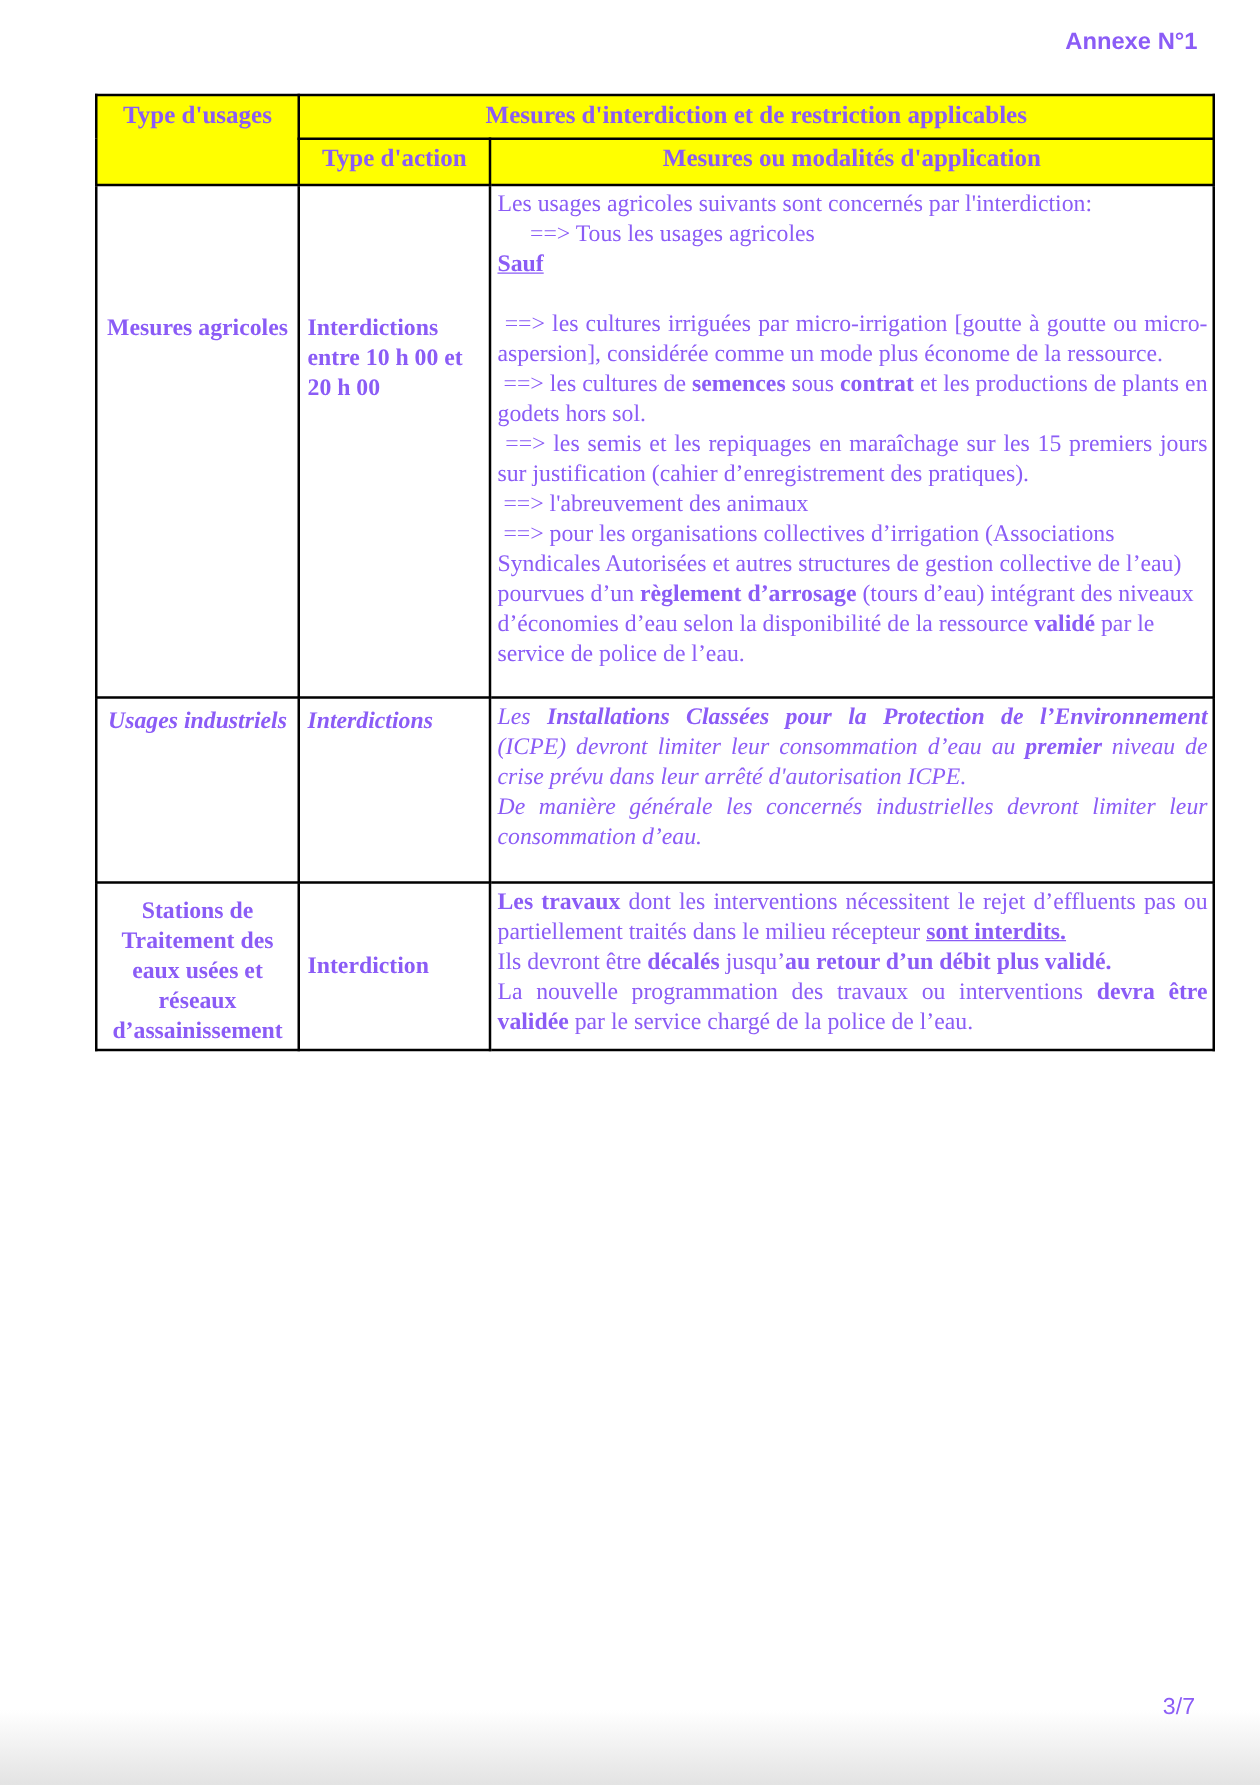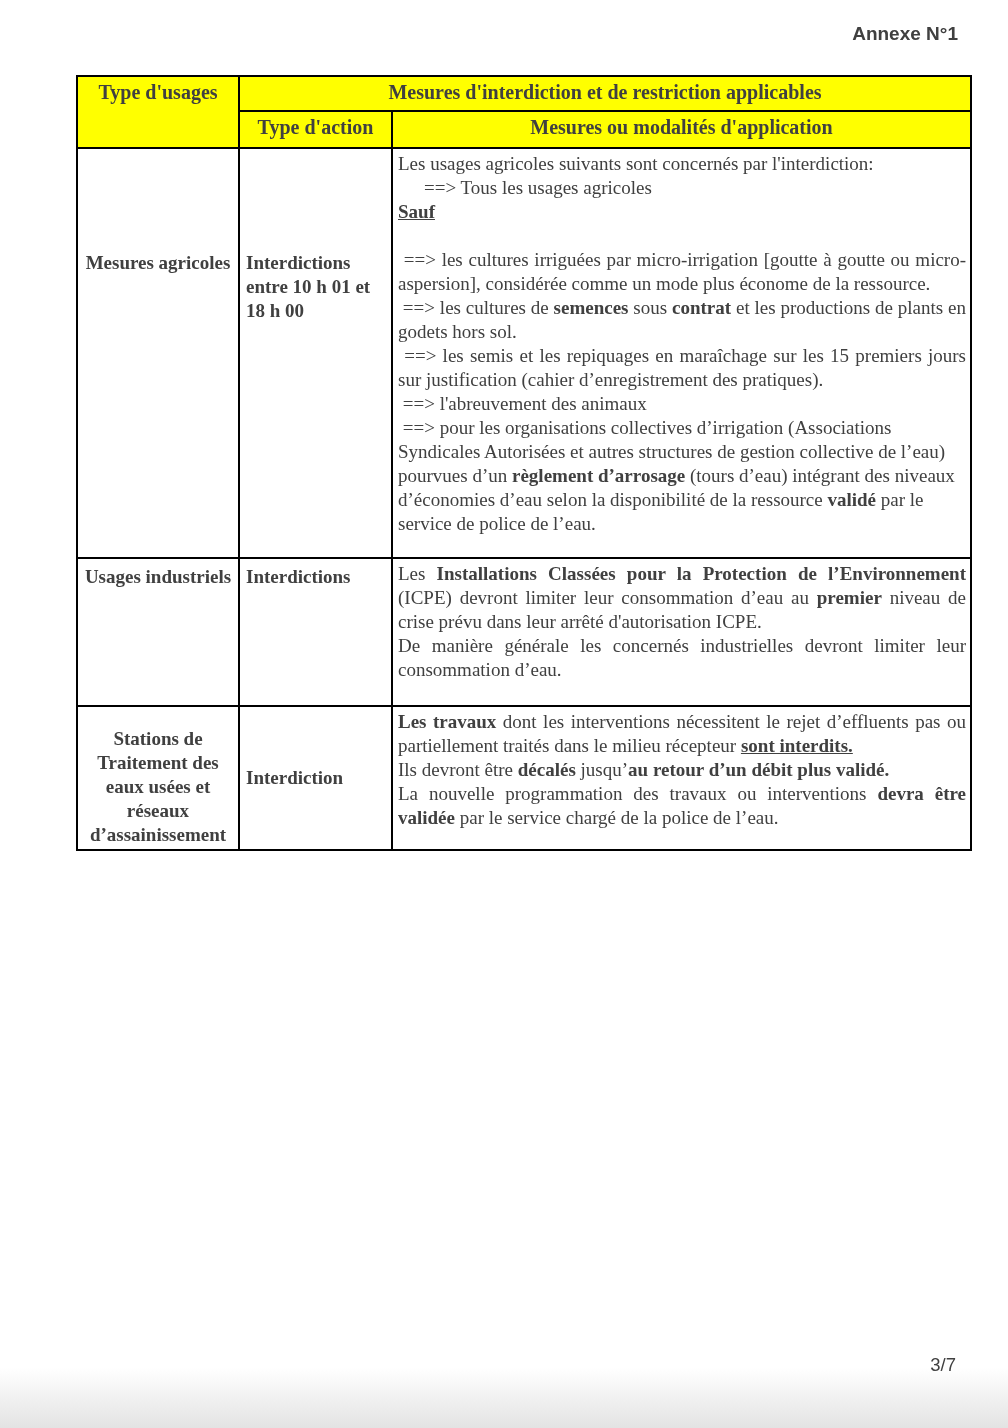--- a/index.html
+++ b/index.html
@@ -2,21 +2,21 @@
 <html style="--header-bg: #ffff00;"><head>
 <meta charset="utf-8">
 <style>
   html, body { margin: 0; padding: 0; background: #ffffff; }
   .page {
     position: relative;
     width: 1008px;
     height: 1428px;
     background: #ffffff;
     font-family: "Liberation Serif", serif;
-    color: #404040;
+    color: #8b5cf6;
     overflow: hidden;
   }
   .annex {
     position: absolute;
     top: 23px;
     right: 50px;
     font-family: "Liberation Sans", sans-serif;
     font-weight: bold;
     font-size: 19px;
   }
@@ -56,25 +56,25 @@
     line-height: 24px;
     text-align: left;
     padding: 5px 2px 5px 6px;
   }
   td.content {
     font-size: 19px;
     line-height: 24px;
     padding: 3px 4px 3px 5px;
   }
   tr.r1 { height: 410px; }
-  tr.r2 { height: 148px; }
+  tr.r2 { height: 148px; font-style: italic; }
   tr.r3 { height: 133px; }
   tr.r1 td.usage, tr.r1 td.action { padding-top: 102px; }
   tr.r2 td.usage, tr.r2 td.action { padding-top: 6px; }
-  tr.r3 td.usage { vertical-align: middle; padding-top: 20px; padding-bottom: 2px; }
+  tr.r3 td.usage { vertical-align: middle; padding-top: 10px; padding-bottom: 2px; }
   tr.r3 td.action { vertical-align: middle; }
   .para { text-align: left; }
   .para.justify { text-align: justify; }
   .para.indent { padding-left: 26px; }
   .para.blank { height: 24px; }
   .b { font-weight: bold; }
   .u { text-decoration: underline; }
   .footnote {
     position: absolute;
     top: 856px;
@@ -117,21 +117,21 @@
       <tr class="hdr1">
         <th class="h-usages" rowspan="2">Type d'usages</th>
         <th colspan="2">Mesures d'interdiction et de restriction applicables</th>
       </tr>
       <tr class="hdr2">
         <th>Type d'action</th>
         <th>Mesures ou modalités d'application</th>
       </tr>
       <tr class="r1">
         <td class="usage">Mesures agricoles</td>
-        <td class="action">Interdictions entre 10 h 01 et 18 h 00</td>
+        <td class="action">Interdictions entre 10 h 00 et 20 h 00</td>
         <td class="content">
             <div class="para"><span>Les usages agricoles suivants sont concernés par l'interdiction:</span></div>
             <div class="para indent"><span>==&gt; Tous les usages agricoles</span></div>
             <div class="para"><span class="b u">Sauf</span></div>
             <div class="para blank"></div>
             <div class="para justify"><span>&nbsp;==&gt; les cultures irriguées par micro-irrigation [goutte à goutte ou micro-aspersion], considérée comme un mode plus économe de la ressource.</span></div>
             <div class="para justify"><span>&nbsp;==&gt; les cultures de </span><span class="b">semences</span><span> sous </span><span class="b">contrat</span><span> et les productions de plants en godets hors sol.</span></div>
             <div class="para justify"><span>&nbsp;==&gt; les semis et les repiquages en maraîchage sur les 15 premiers jours sur justification (cahier d’enregistrement des pratiques).</span></div>
             <div class="para"><span>&nbsp;==&gt; l'abreuvement des animaux</span></div>
             <div class="para"><span>&nbsp;==&gt; pour les organisations collectives d’irrigation (Associations Syndicales Autorisées et autres structures de gestion collective de l’eau) pourvues d’un </span><span class="b">règlement d’arrosage</span><span> (tours d’eau) intégrant des niveaux d’économies d’eau selon la disponibilité de la ressource </span><span class="b">validé</span><span> par le service de police de l’eau.</span></div>

